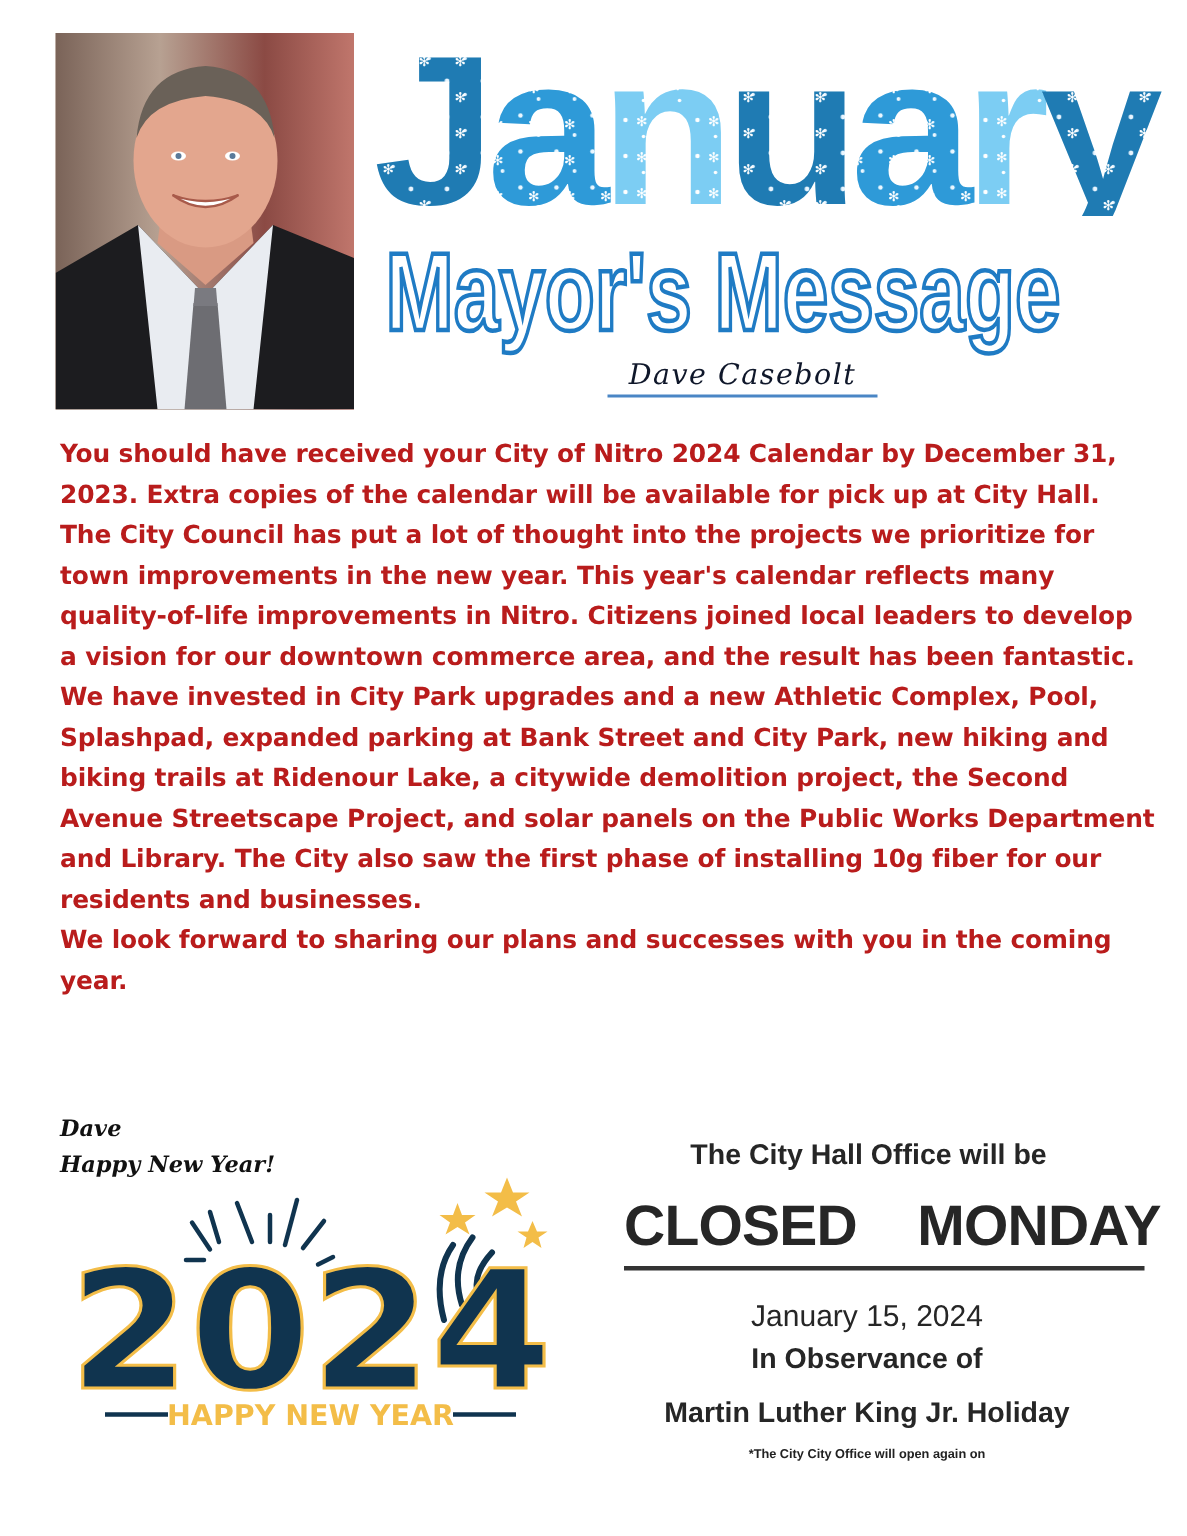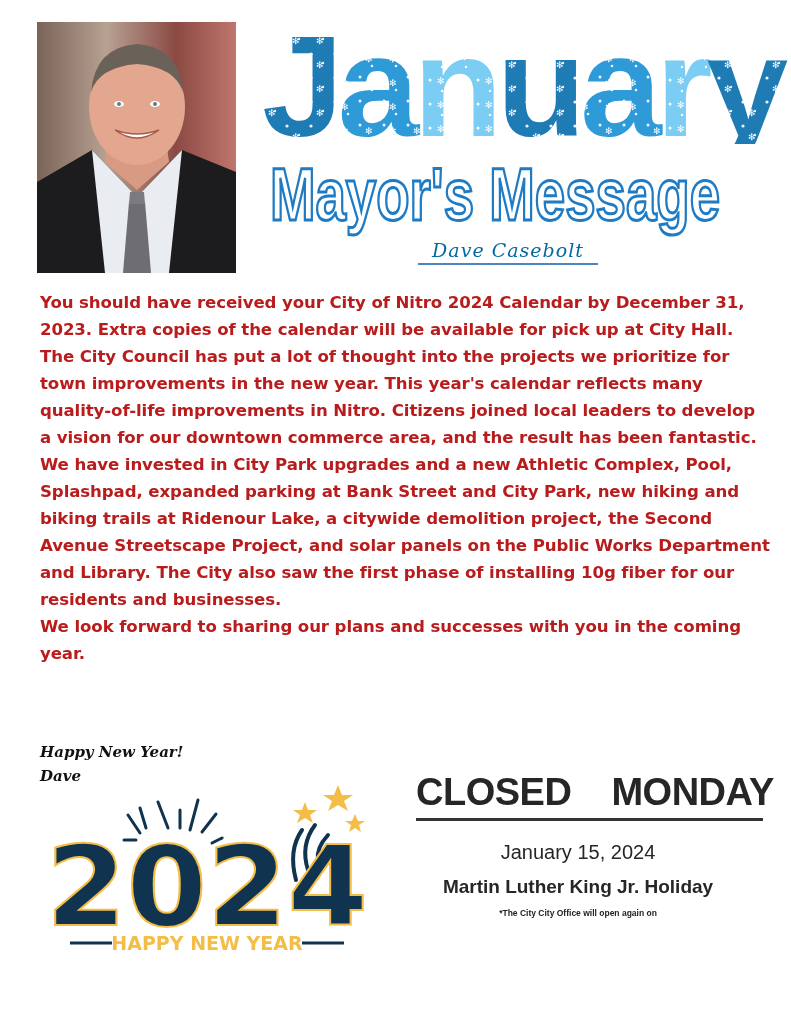--- a/index.html
+++ b/index.html
@@ -8,30 +8,30 @@
 
     
     .portrait {
       position: absolute; left: 37px; top: 22px; width: 199px; height: 251px;
       background: linear-gradient(90deg, #8a6d60 0%, #b89a8a 30%, #a38778 60%, #6e2c2a 85%, #b45f55 100%);
       overflow: hidden;
     }
     .portrait svg { width: 100%; height: 100%; display: block; }
 
     
-    .header-art { position: absolute; left: 258px; top: 20px; width: 530px; height: 255px; }
+    .header-art { position: absolute; left: 245px; top: 20px; width: 530px; height: 255px; }
     .january {
       position: absolute; left: 0; top: 4px; width: 530px; height: 120px;
     }
     .mayor-msg {
       position: absolute; left: 0; top: 116px; width: 530px; height: 110px;
     }
     .signature {
       position: absolute; left: 160px; top: 218px; width: 180px; text-align: center;
-      font-family: "DejaVu Serif", serif; font-style: italic; font-size: 19px; color: #0369a1;
+      font-family: "DejaVu Serif", serif; font-style: italic; font-size: 19px; color: #0f172a;
       letter-spacing: 1px; border-bottom: 2px solid #4a86c5; padding-bottom: 1px; line-height: 24px;
     }
 
     
     .message {
       position: absolute; left: 40px; top: 289px; width: 730px;
       font-family: "DejaVu Sans", sans-serif; font-weight: bold; font-size: 16.6px; line-height: 27px;
       color: #b91c1c; letter-spacing: -0.1px;
     }
     .message p { margin: 0; }
@@ -132,22 +132,22 @@
 </div>
 
 <div class="message">
   <p>You should have received your City of Nitro 2024 Calendar by December 31, 2023. Extra copies of the calendar will be available for pick up at City Hall.</p>
   <p>The City Council has put a lot of thought into the projects we prioritize for town improvements in the new year. This year's calendar reflects many quality-of-life improvements in Nitro. Citizens joined local leaders to develop a vision for our downtown commerce area, and the result has been fantastic.</p>
   <p>We have invested in City Park upgrades and a new Athletic Complex, Pool, Splashpad, expanded parking at Bank Street and City Park, new hiking and biking trails at Ridenour Lake, a citywide demolition project, the Second Avenue Streetscape Project, and solar panels on the Public Works Department and Library. The City also saw the first phase of installing 10g fiber for our residents and businesses.</p>
   <p>We look forward to sharing our plans and successes with you in the coming year.</p>
 </div>
 
 <div class="closing">
+  <div>Dave</div>
   <div>Happy New Year!</div>
-  <div>Dave</div>
 </div>
 
 <svg class="ny-art" viewBox="0 0 350 175" xmlns="http://www.w3.org/2000/svg">
 
   <g stroke="#10344f" stroke-width="3" stroke-linecap="round">
     <line x1="88" y1="35" x2="100" y2="53"></line>
     <line x1="100" y1="28" x2="106" y2="48"></line>
     <line x1="118" y1="22" x2="128" y2="48"></line>
     <line x1="140" y1="30" x2="140" y2="48"></line>
     <line x1="158" y1="20" x2="150" y2="50"></line>
@@ -169,19 +169,21 @@
   </g>
 
   <text x="6" y="145" font-family="DejaVu Sans, sans-serif" font-weight="bold" font-size="110" fill="#10344f" stroke="#f3bd48" stroke-width="2" textLength="322" lengthAdjust="spacingAndGlyphs">2024</text>
 
   <line x1="30" y1="163" x2="72" y2="163" stroke="#10344f" stroke-width="3"></line>
   <line x1="262" y1="163" x2="304" y2="163" stroke="#10344f" stroke-width="3"></line>
   <text x="167" y="170" text-anchor="middle" font-family="DejaVu Sans, sans-serif" font-weight="bold" font-size="19" fill="#f3bd48">HAPPY NEW YEAR</text>
 </svg>
 
 <div class="notice">
+  <div class="lead">The City Hall Office will be</div>
   <div class="closed" style="white-space:pre;margin-left:23px;">CLOSED  MONDAY</div>
   <div class="date">January 15, 2024</div>
+  <div class="obs">In Observance of</div>
   <div class="holiday">Martin Luther King Jr. Holiday</div>
   <div class="fine">
     <div>*The City City Office will open again on</div>
   </div>
 </div>
 
 </body></html>

